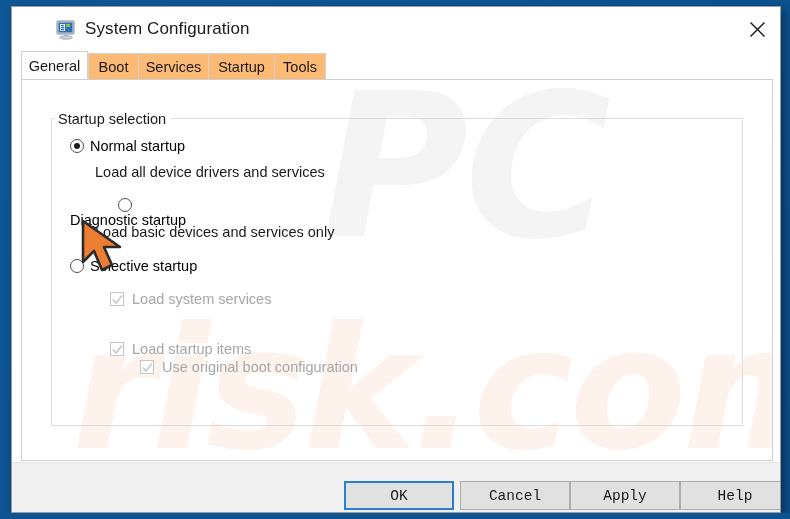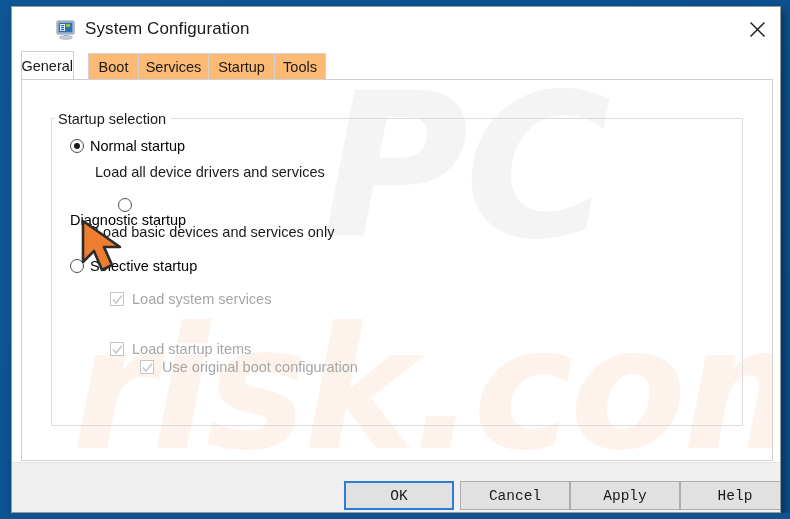--- a/index.html
+++ b/index.html
@@ -310,21 +310,21 @@
 
     <div id="close-btn">
       <svg width="17" height="17" viewBox="0 0 17 17">
         <line x1="1.5" y1="1.5" x2="15.5" y2="15.5" stroke="#1a1a1a" stroke-width="1.4"></line>
         <line x1="15.5" y1="1.5" x2="1.5" y2="15.5" stroke="#1a1a1a" stroke-width="1.4"></line>
       </svg>
     </div>
   </div>
 
   <div id="tabstrip">
-    <div class="tab selected" style="left:9px;  top:-2px; width:53px;justify-content:flex-end;">
+    <div class="tab selected" style="left:9px;  top:-2px; width:67px;">
         <span>General</span>
       </div>
     <div class="tab" style="left:76px;  width:51px;">
         <span>Boot</span>
       </div>
     <div class="tab" style="left:196px; width:67px;">
         <span>Startup</span>
       </div>
     <div class="tab" style="left:126px; width:71px;">
         <span>Services</span>

